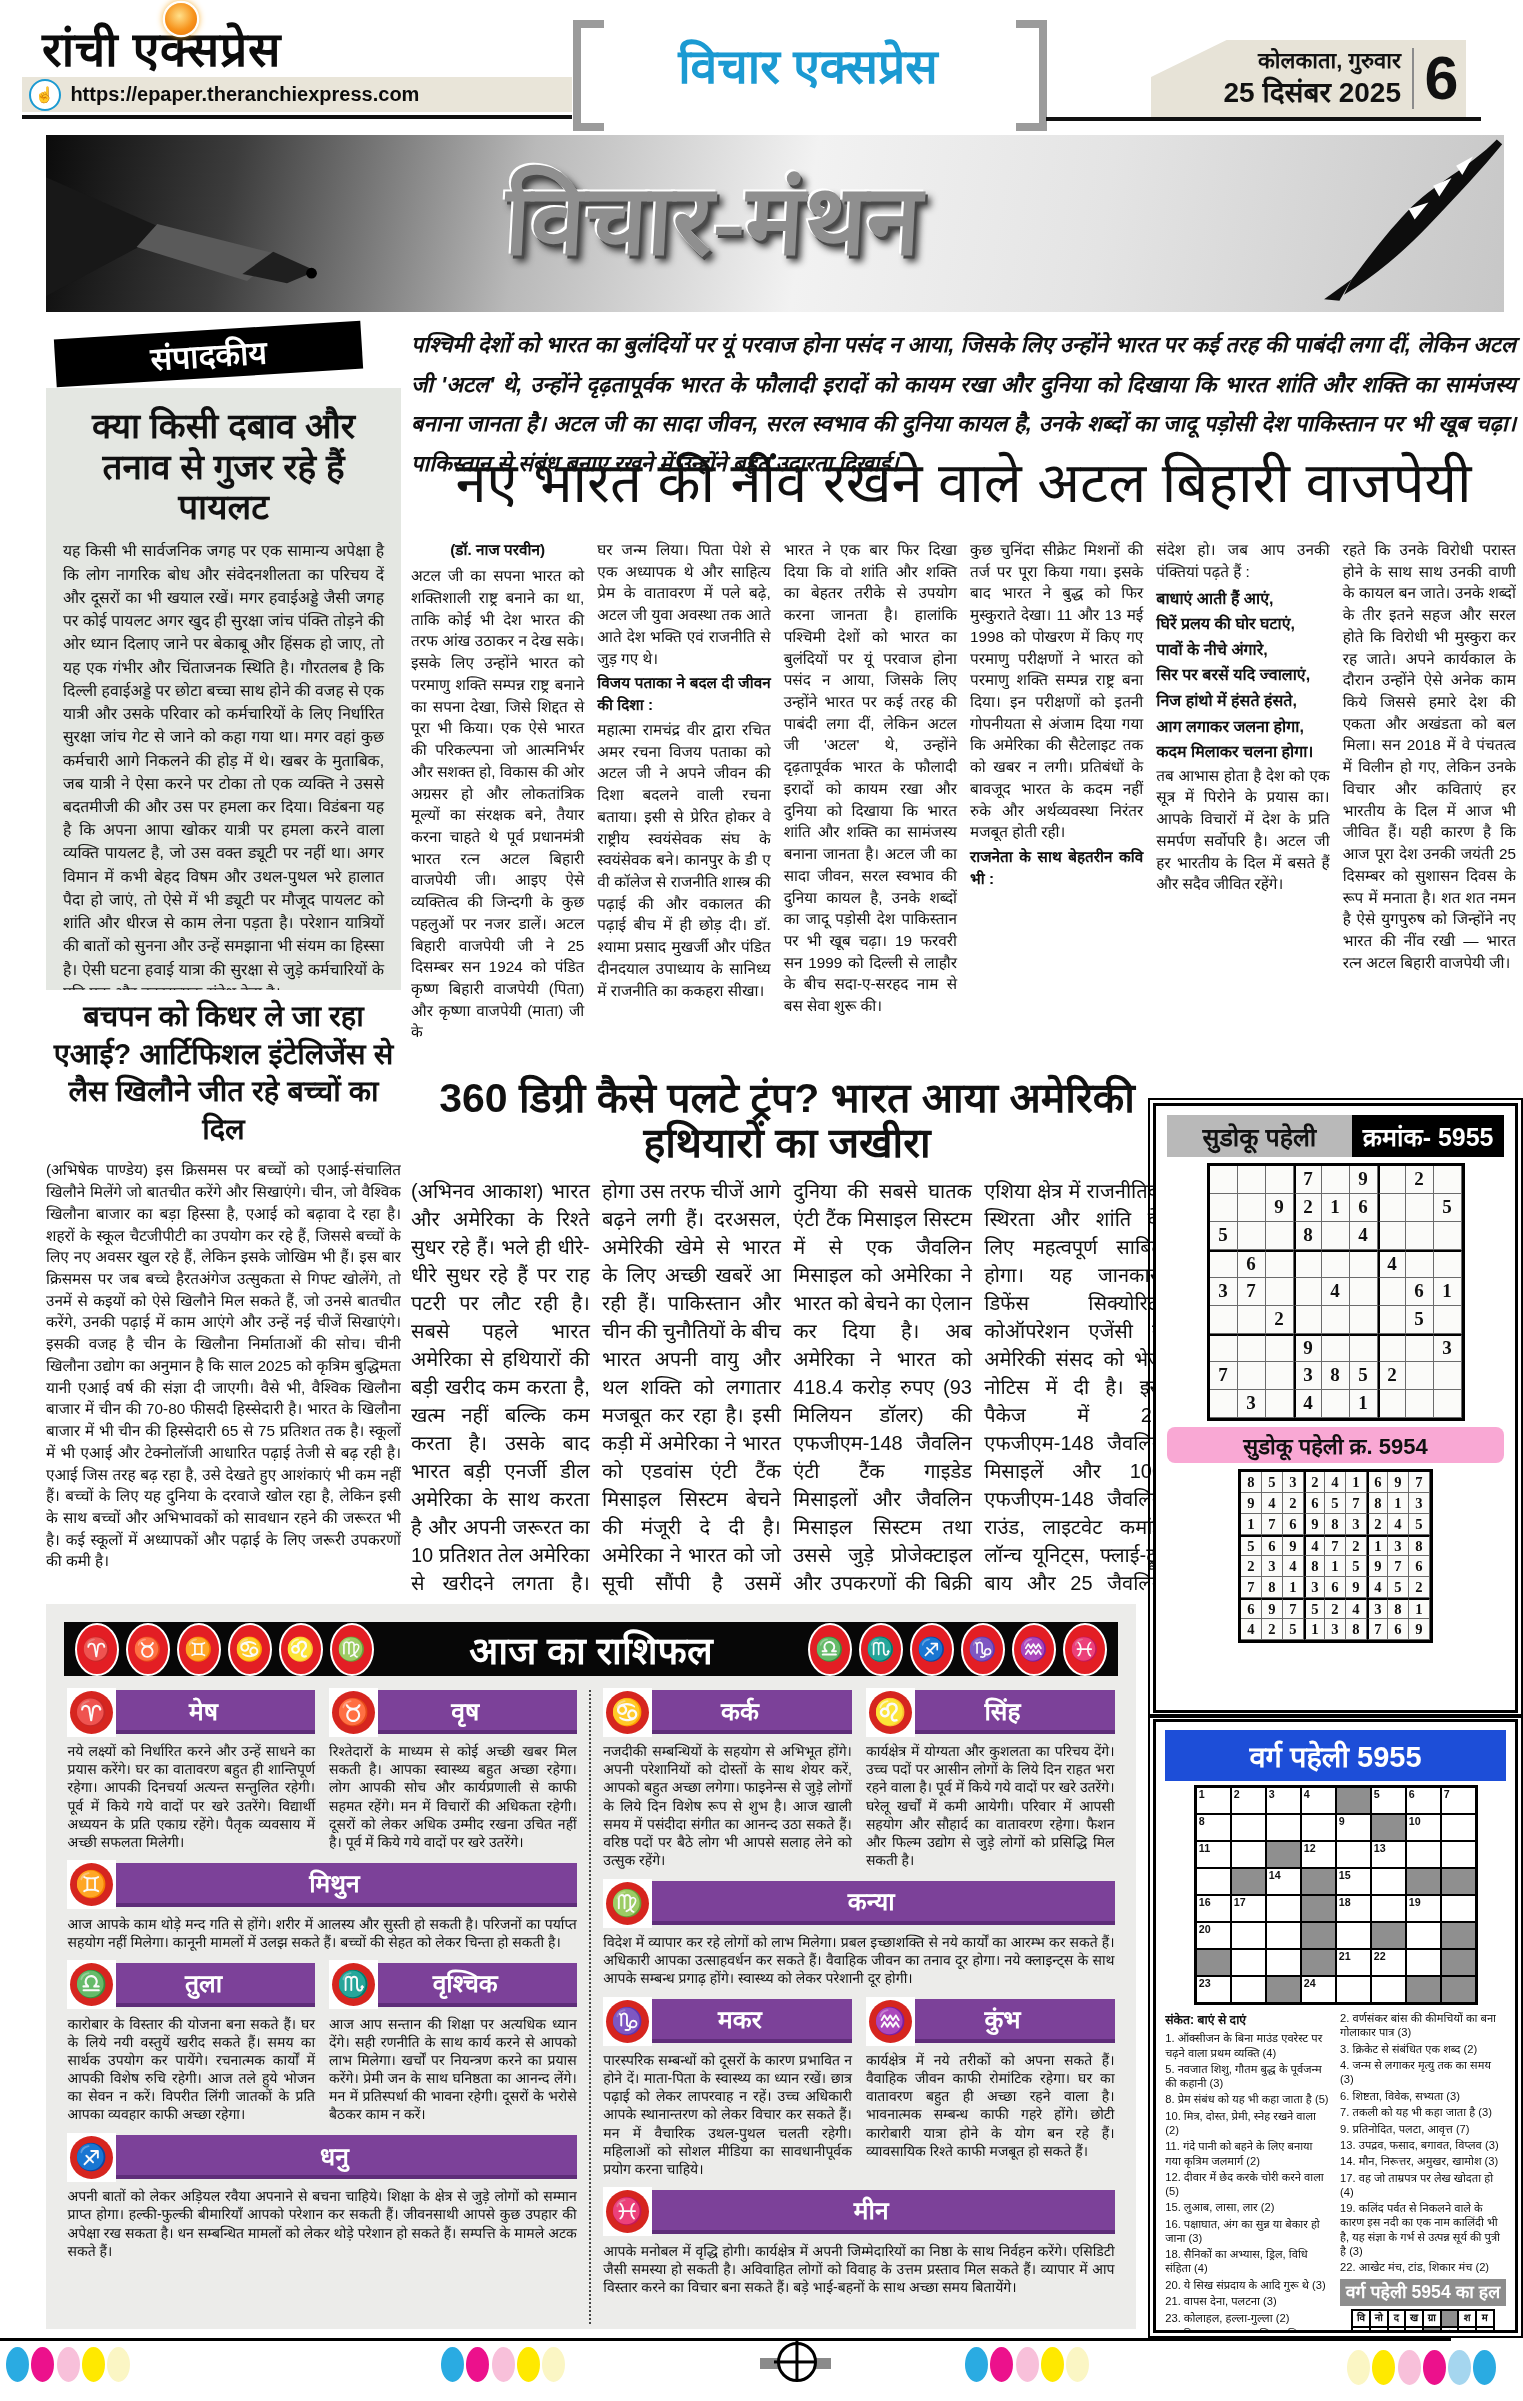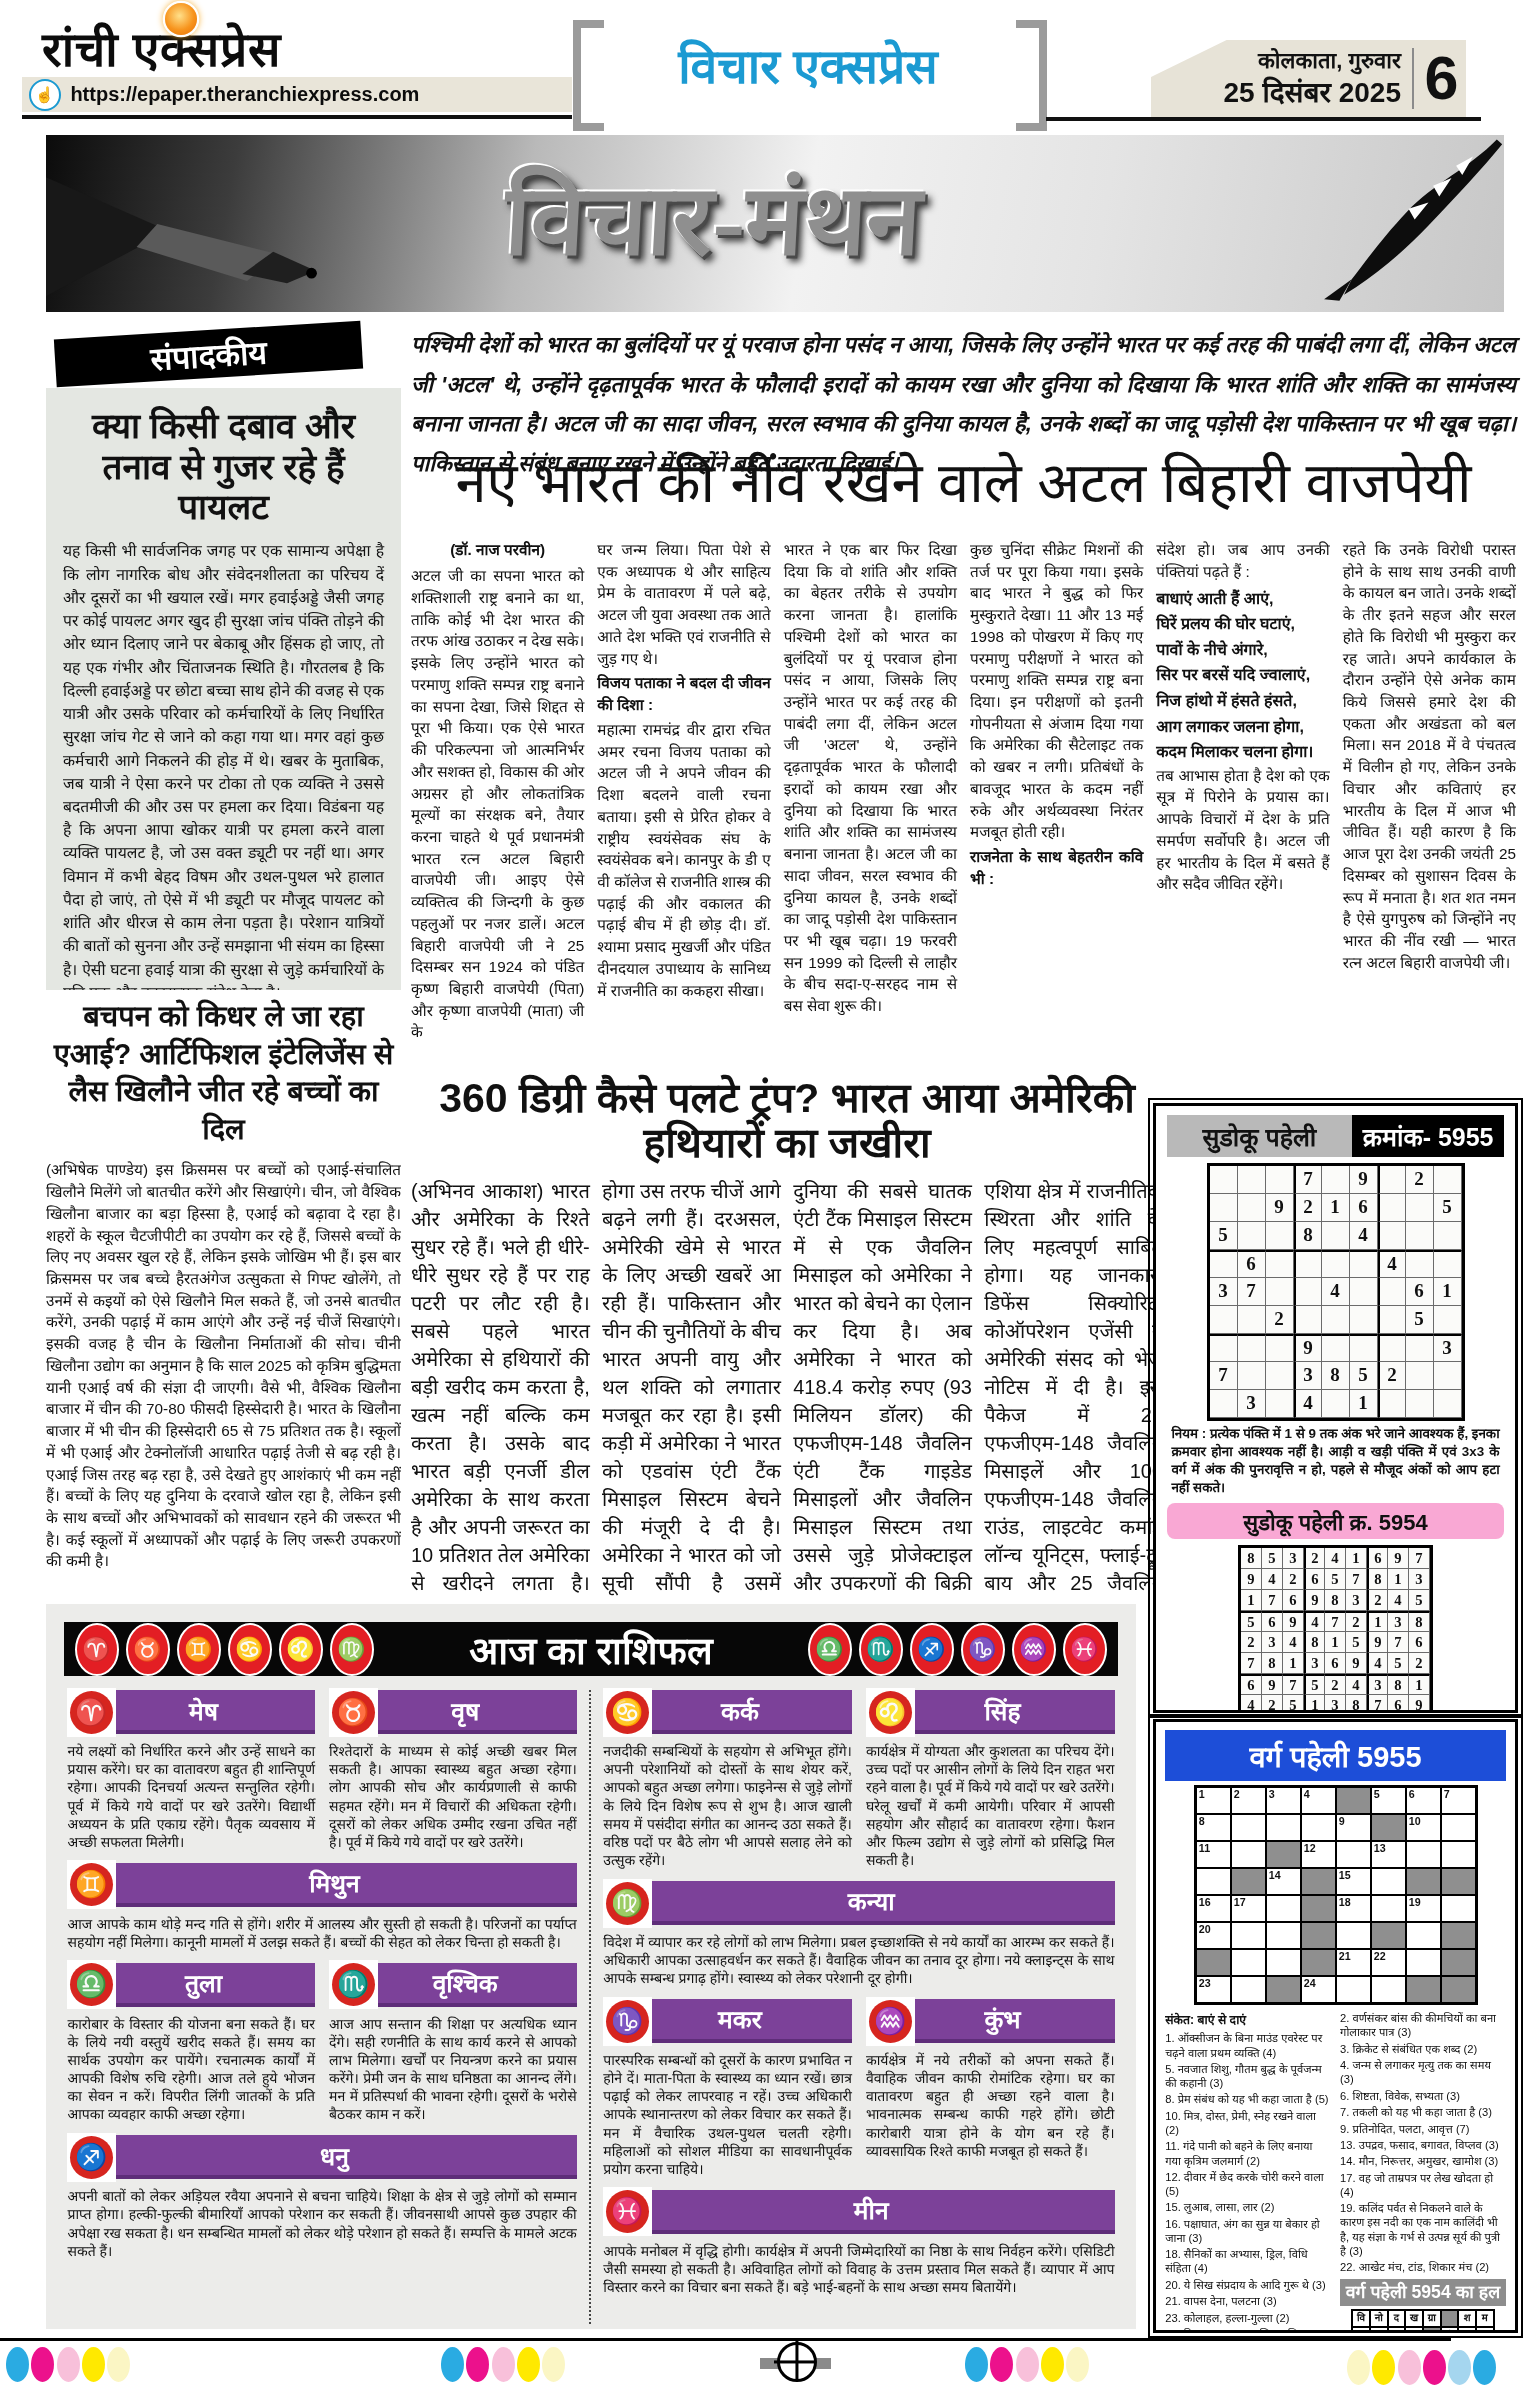--- a/index.html
+++ b/index.html
@@ -303,21 +303,20 @@
         <div class="scell"></div>
         <div class="scell">3</div>
         <div class="scell"></div>
         <div class="scell l3">4</div>
         <div class="scell"></div>
         <div class="scell">1</div>
         <div class="scell l3"></div>
         <div class="scell"></div>
         <div class="scell"></div>
       </div>
-    <div class="sud-rules">नियम : प्रत्येक पंक्ति में 1 से 9 तक अंक भरे जाने आवश्यक हैं, इनका क्रमवार होना आवश्यक नहीं है। आड़ी व खड़ी पंक्ति में एवं 3x3 के वर्ग में अंक की पुनरावृत्ति न हो, पहले से मौजूद अंकों को आप हटा नहीं सकते।</div>
     <div class="sud-sol-title">सुडोकू पहेली क्र. 5954</div>
     <div class="sgrid sol">
         <div class="scell">8</div>
         <div class="scell">5</div>
         <div class="scell">3</div>
         <div class="scell l3">2</div>
         <div class="scell">4</div>
         <div class="scell">1</div>
         <div class="scell l3">6</div>
         <div class="scell">9</div>

